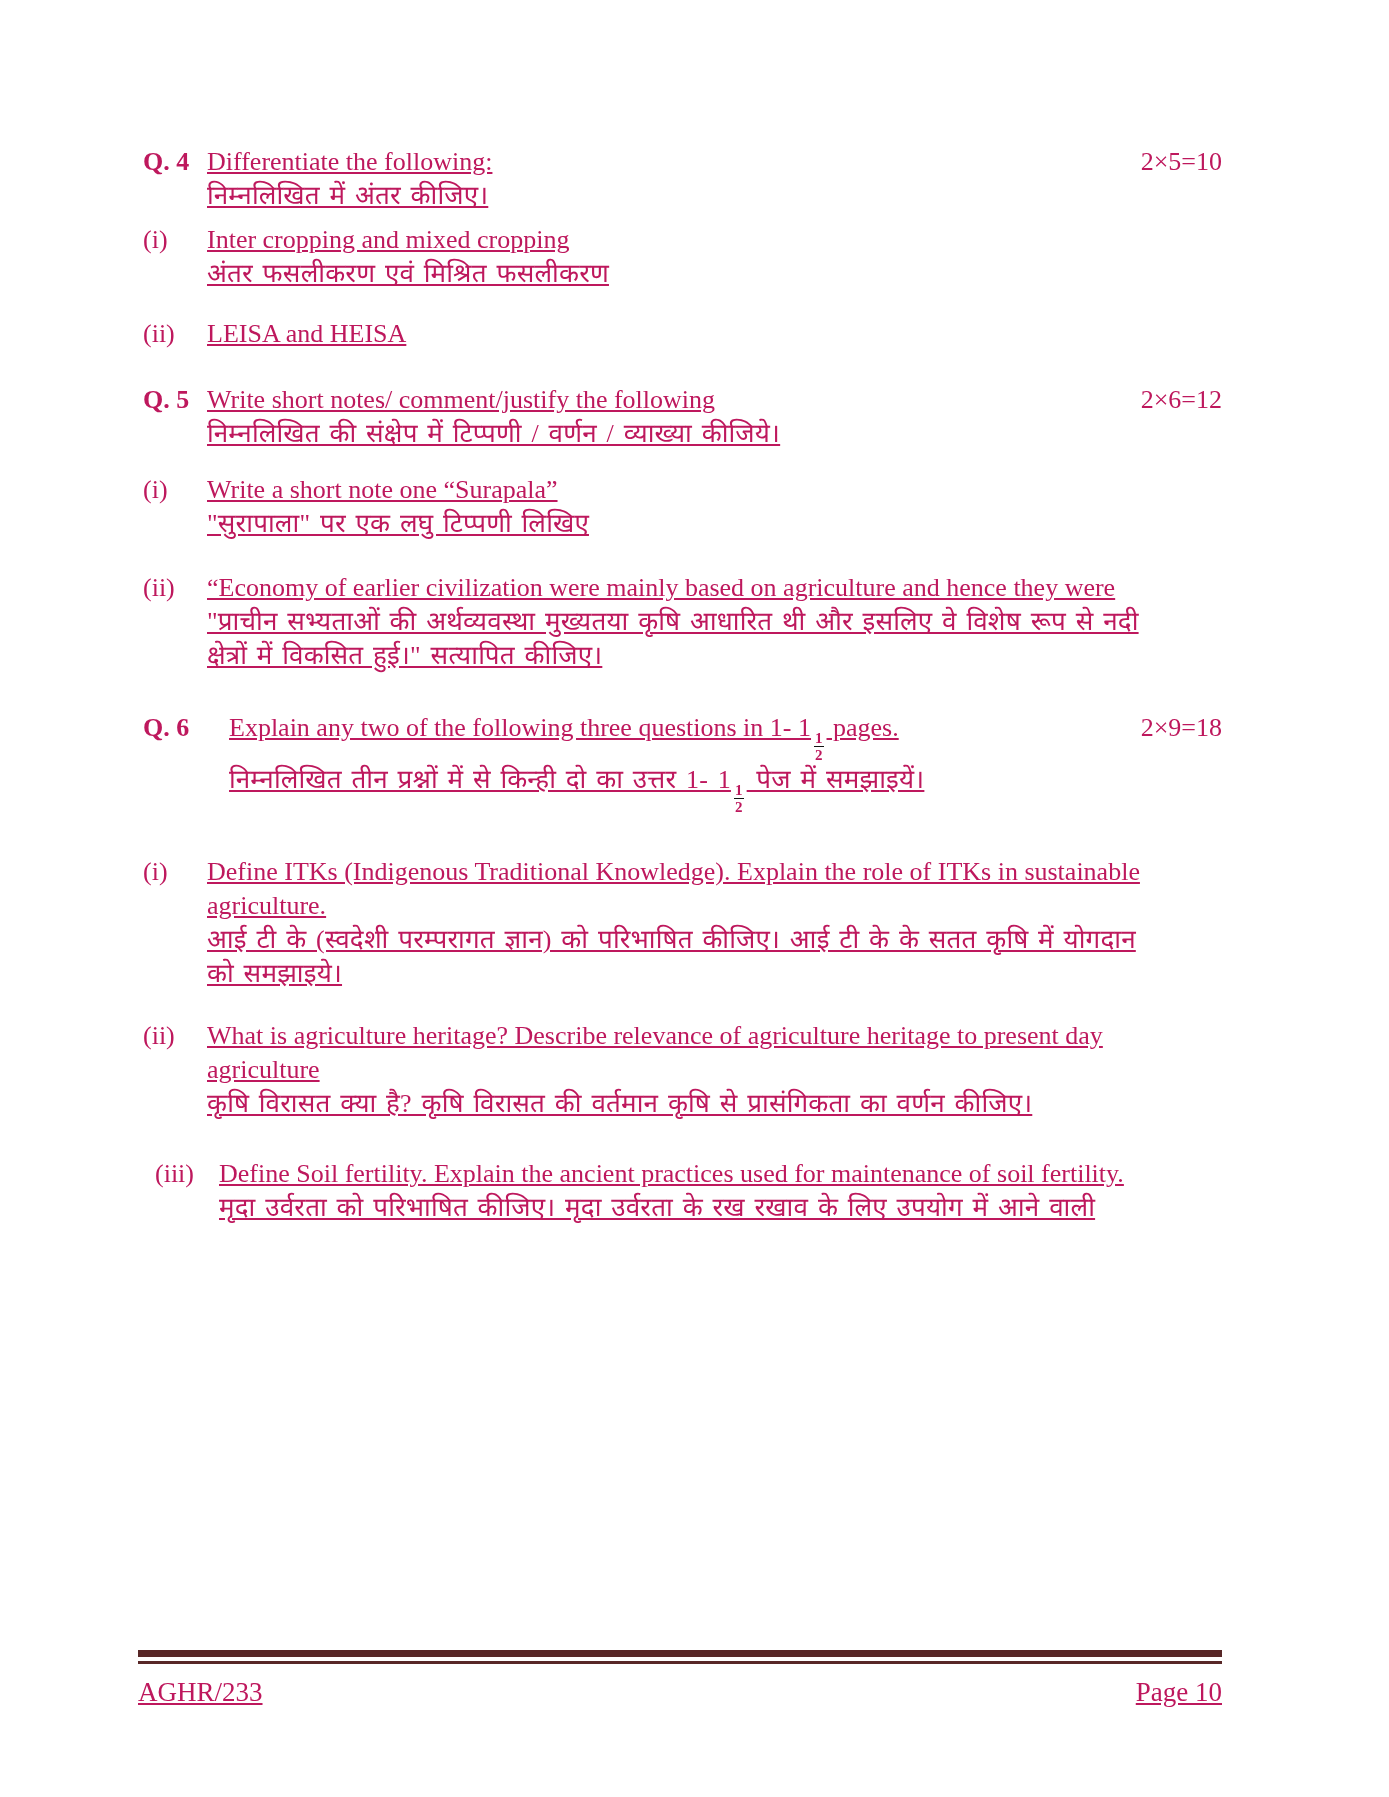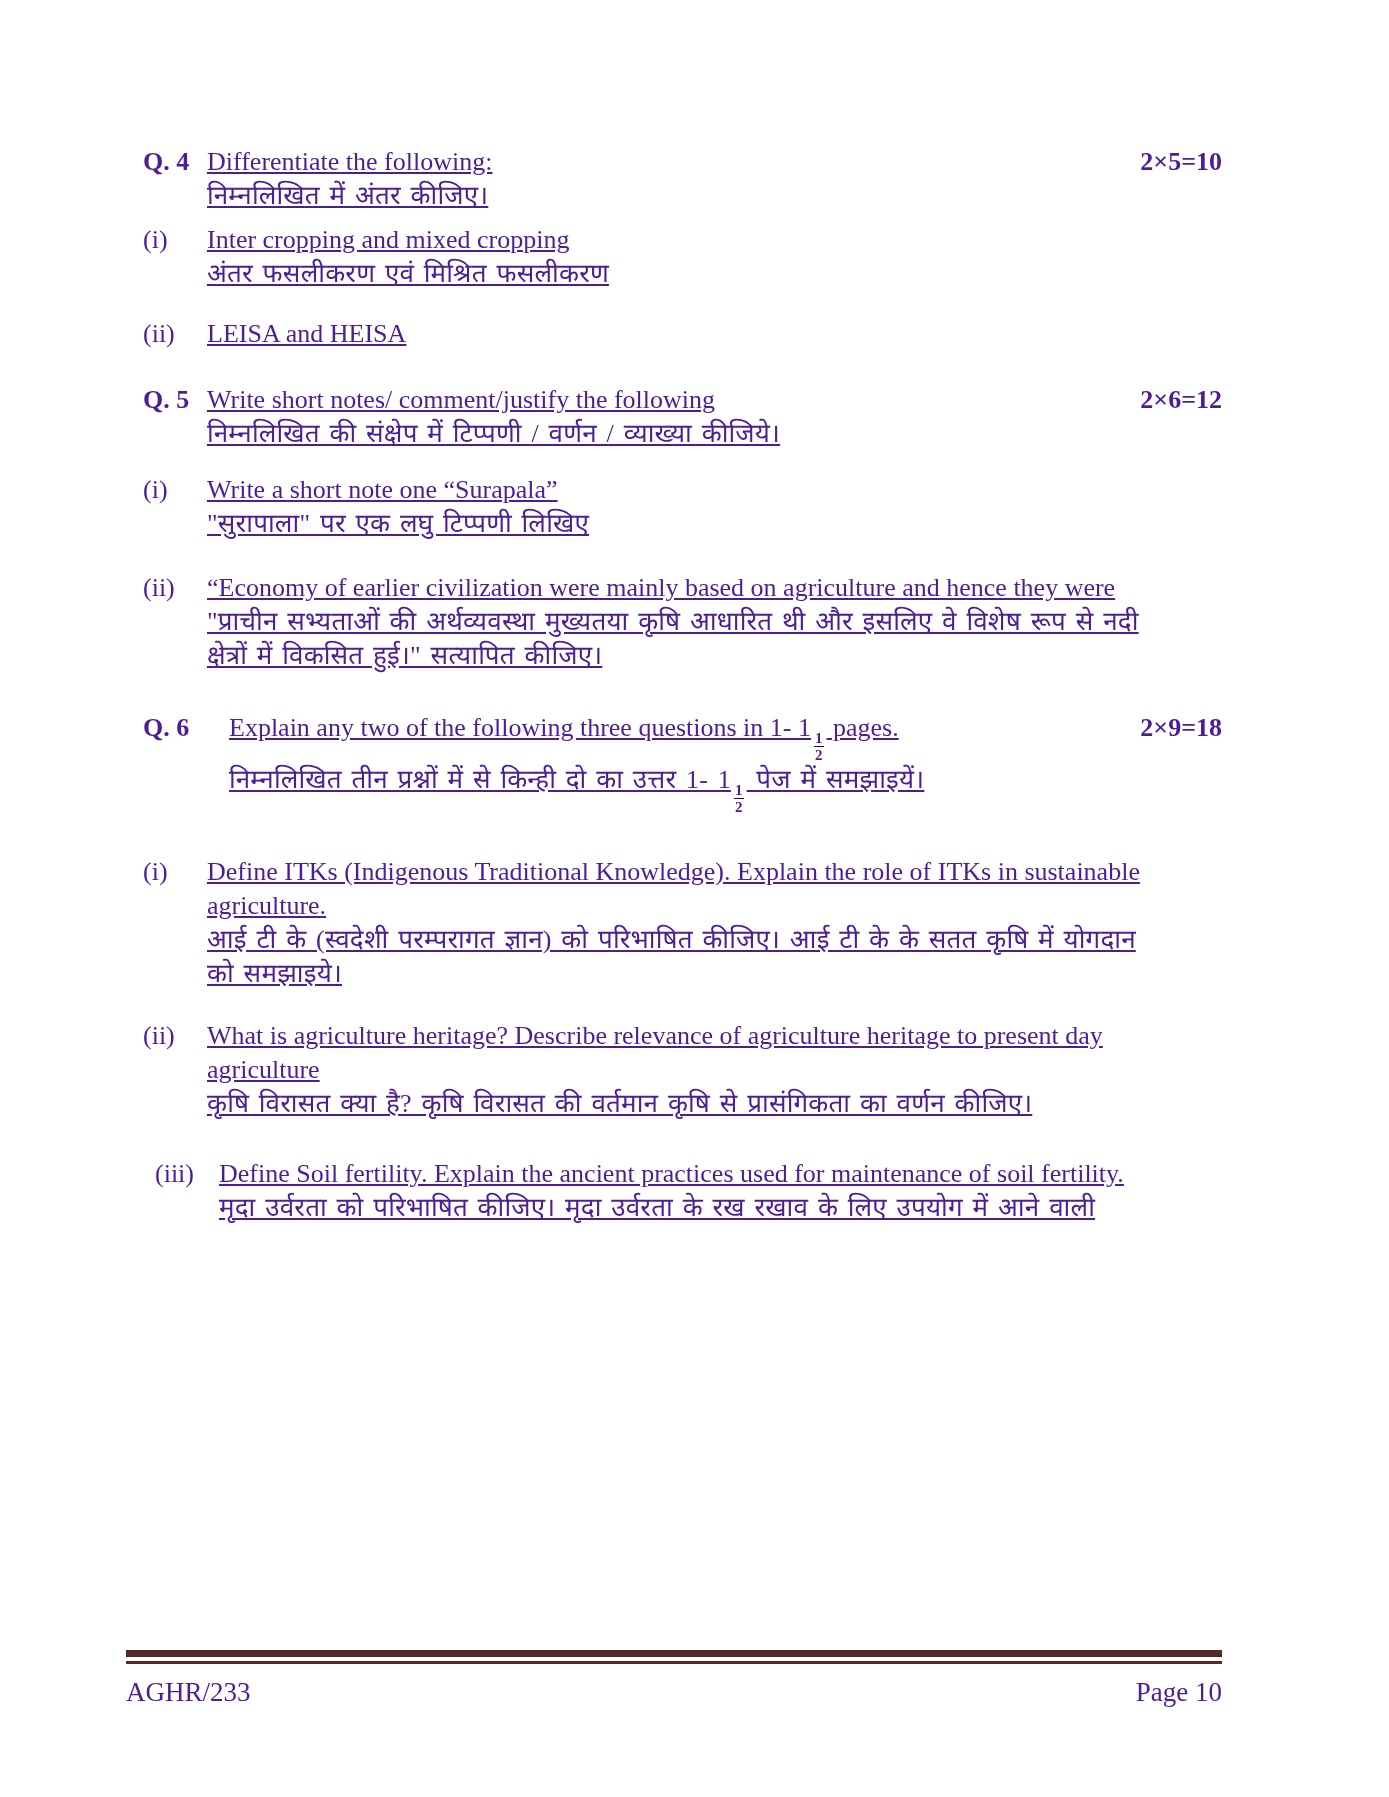--- a/index.html
+++ b/index.html
@@ -2,41 +2,41 @@
 <html lang="en"><head>
 <meta charset="utf-8">
 <title>Document</title>
 <style>
   html,body{margin:0;padding:0;background:#ffffff;}
   .page{
     position:relative;
     width:1389px;height:1797px;
     background:#ffffff;
     font-family:"Liberation Serif","DejaVu Serif",serif;
-    color:#4c1d95;
+    color:#be185d;
     overflow:hidden;
   }
   .content{position:absolute;left:143px;right:167px;top:145px;}
   .block{position:relative;display:grid;grid-template-columns:64px 1fr;}
   .qlabel{white-space:nowrap;font-size:26px;line-height:34px;}
   .qbold{font-weight:bold;}
   .line{font-size:26px;line-height:34px;white-space:nowrap;text-decoration:underline;}
   .line.hi{letter-spacing:0.2px;word-spacing:3px;}
   .marks{
     position:absolute;top:0;right:0;
-    font-weight:bold;font-size:26px;line-height:34px;white-space:nowrap;
+    font-weight:normal;font-size:26px;line-height:34px;white-space:nowrap;
   }
   .frac{
     display:inline-flex;flex-direction:column;align-items:center;
     line-height:1;font-size:15px;font-weight:bold;
     vertical-align:-7px;margin:0 3px;
   }
   .frac .num{border-bottom:1.5px solid #121212;padding:0 1px;}
   .frac .den{padding-top:1px;}
-  .footer{position:absolute;left:126px;right:167px;top:1650px;}
+  .footer{position:absolute;left:138px;right:167px;top:1650px;text-decoration:underline;}
   .rule-thick{height:7px;background:#582727;}
   .rule-thin{height:3px;background:#582727;margin-top:4px;}
   .footer-row{
     display:flex;justify-content:space-between;
     margin-top:12px;font-size:27px;line-height:32px;
   }
 </style>
 </head>
 <body>
 

